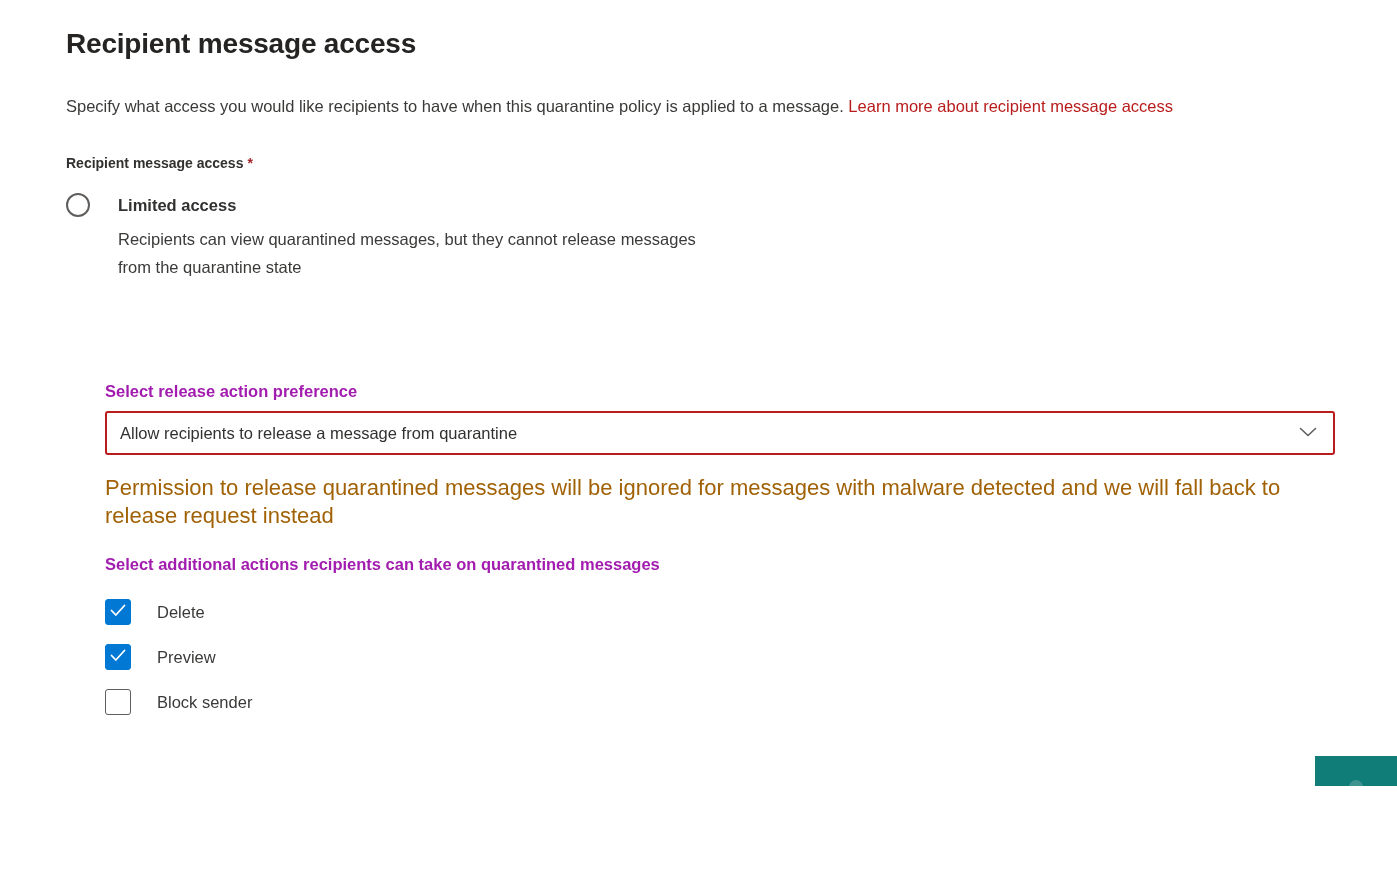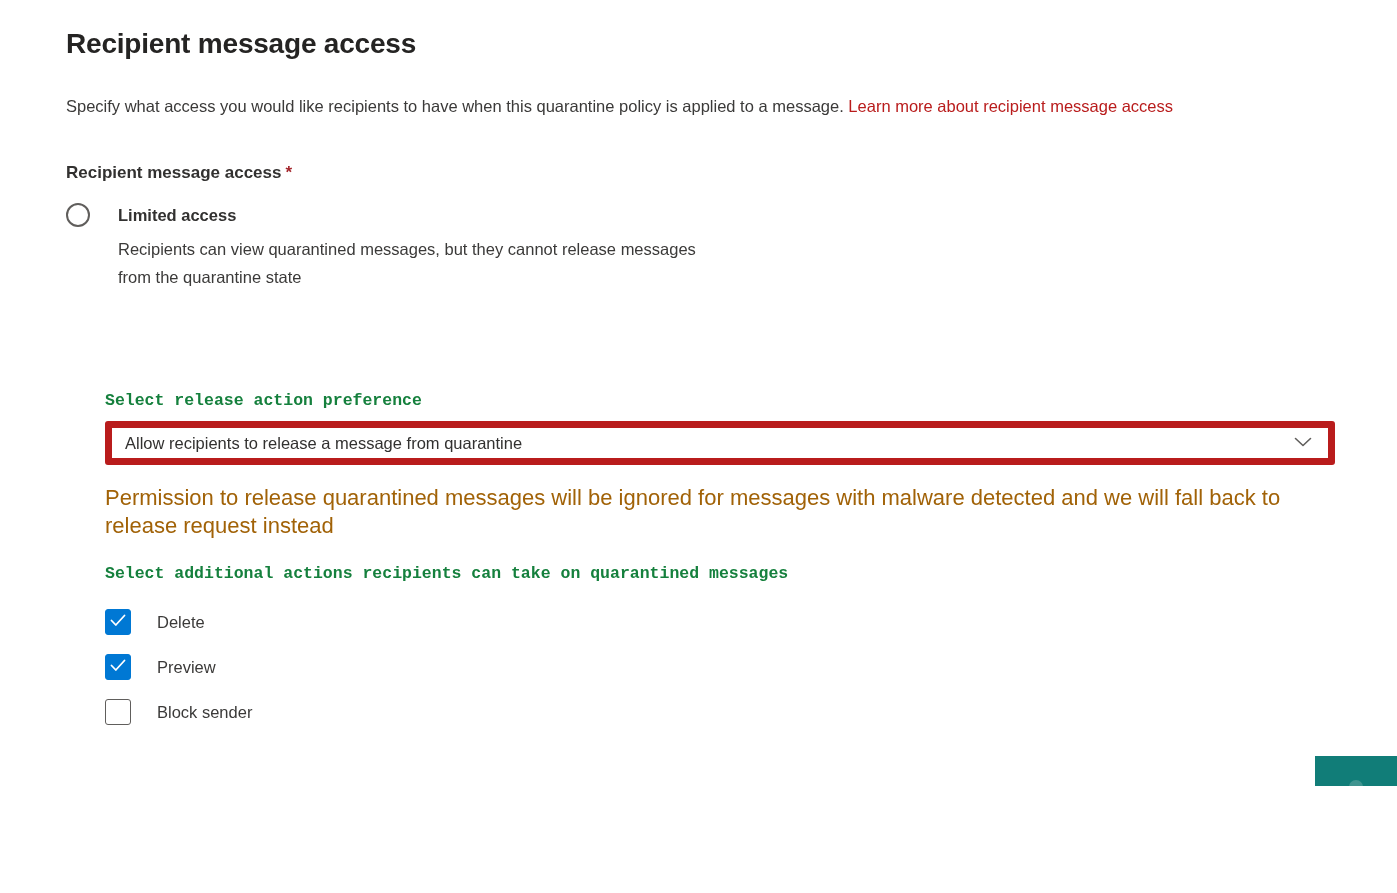--- a/index.html
+++ b/index.html
@@ -28,22 +28,22 @@
     line-height: 28px;
     max-width: 1272px;
     color: #3b3a39;
   }
   .intro a {
     color: #b91c1c;
     text-decoration: none;
     cursor: pointer;
   }
   .field-label {
-    margin-top: 42px;
-    font-size: 17px;
+    margin-top: 32px;
+    font-size: 14px;
     font-weight: 600;
     color: #323130;
     line-height: 22px;
   }
   .required {
     color: #a4262c;
     margin-left: 4px;
     font-weight: 600;
   }
   
@@ -82,29 +82,28 @@
   }
   .radio-desc.narrow { max-width: 602px; }
   
   .advanced {
     margin-left: 39px;
     margin-top: 99px;
   }
   .sub-label {
     font-size: 16.5px;
     font-weight: 600;
-    color: #15803d;
+    color: #a21caf;
     line-height: 22px;
-    font-family: Liberation Mono, monospace;
   }
   .dropdown {
     margin-top: 9px;
     width: 1230px;
     height: 44px;
-    border: 7px solid #b91c1c;
+    border: 2px solid #b91c1c;
     border-radius: 3px;
     background: #fff;
     display: flex;
     align-items: center;
     justify-content: space-between;
     padding: 0 16px 0 13px;
     cursor: pointer;
   }
   .dropdown-value {
     font-size: 16.5px;

